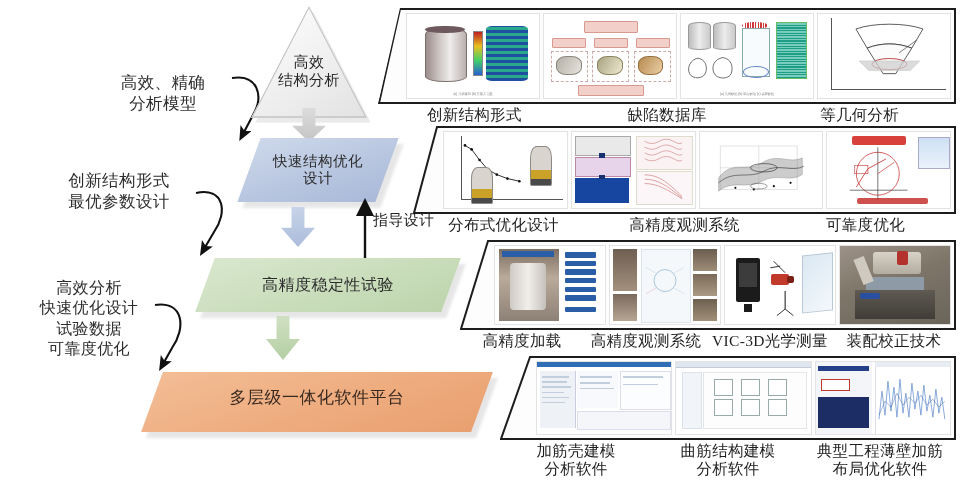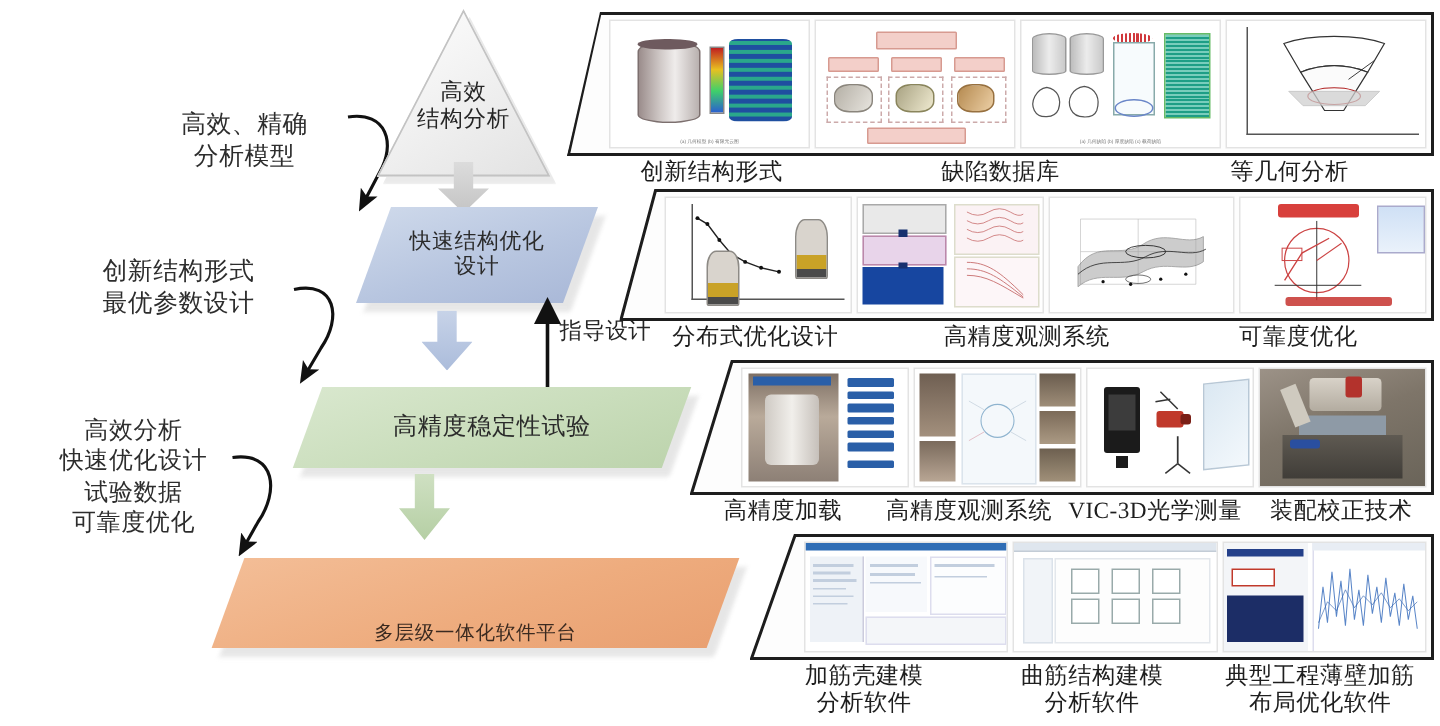--- a/index.html
+++ b/index.html
@@ -63,21 +63,21 @@
   .par-blue{left:249px;top:138px;width:138px;height:64px;}
   .par-blue .bd{background:linear-gradient(160deg,#cdd8ea 0%,#b8c6e0 55%,#aab9d8 100%);}
   .blue-label{left:249px;top:140px;width:138px;height:60px;font-size:14.5px;color:#2b2b2b;}
 
   .par-green{left:205px;top:258px;width:246px;height:54px;}
   .par-green .bd{background:linear-gradient(160deg,#d8e7cd 0%,#c9ddbb 55%,#bdd4ad 100%);}
   .green-label{left:205px;top:258px;width:246px;height:54px;font-size:16px;color:#2b2b2b;}
 
   .par-orange{left:152px;top:372px;width:330px;height:60px;}
   .par-orange .bd{background:linear-gradient(160deg,#f3bd96 0%,#eeac7e 55%,#e9a071 100%);}
-  .orange-label{left:152px;top:392px;width:330px;height:60px;font-size:13px;color:#3a2a20;}
+  .orange-label{left:152px;top:368px;width:330px;height:60px;font-size:17px;color:#3a2a20;}
 
   
   .darrow{position:absolute;}
   .darrow .body{
     width:100%;height:100%;
     clip-path:polygon(31% 0,69% 0,69% 52%,100% 52%,50% 100%,0 52%,31% 52%);
   }
   .darrow-1{left:292px;top:108px;width:34px;height:34px;}
   .darrow-1 .body{background:linear-gradient(180deg,#dcdcdc,#c4c4c4);}
   .darrow-2{left:281px;top:207px;width:34px;height:40px;}

